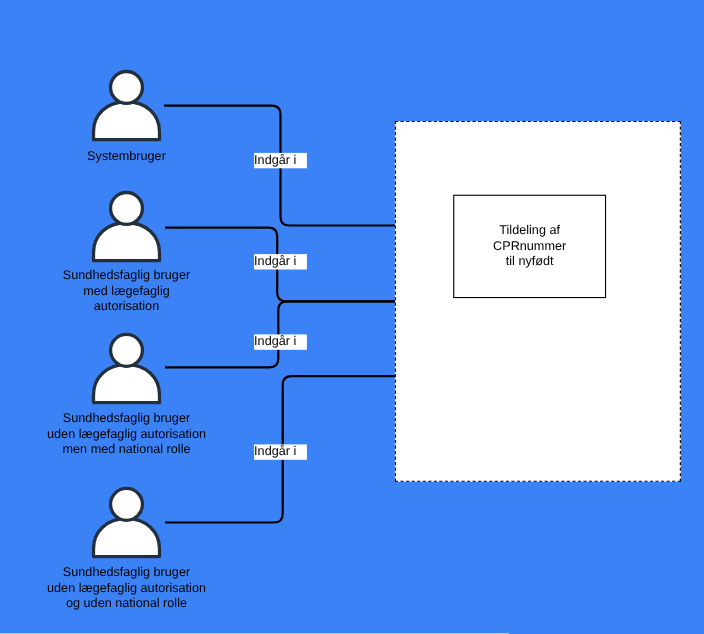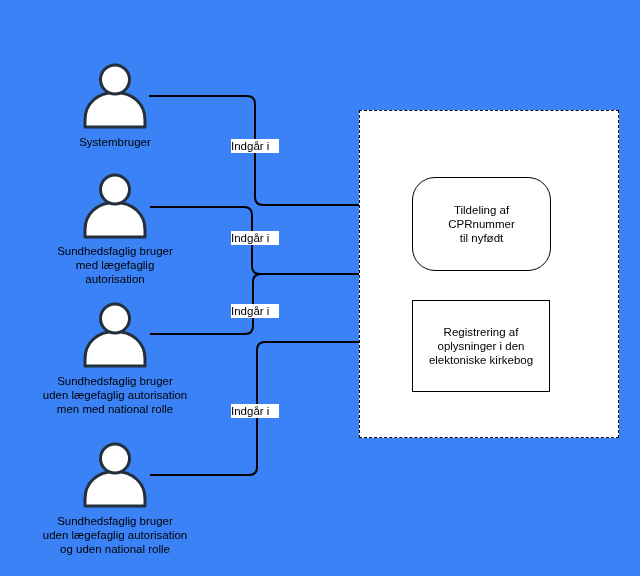--- a/index.html
+++ b/index.html
@@ -51,21 +51,21 @@
     border: 1px solid #000000;
     background: #ffffff;
     display: flex;
     align-items: center;
     justify-content: center;
     text-align: center;
     font-size: 11.5px;
     line-height: 14px;
     white-space: pre-line;
   }
-  .usecase-1 { left: 412px; top: 177px; width: 137px; height: 92px; border-radius: 23px; }
+  .usecase-1 { left: 412px; top: 177px; width: 137px; height: 92px; }
   .usecase-2 { left: 412px; top: 300px; width: 136px; height: 90px; }
 </style>
 </head>
 <body>
 
 <div class="canvas">
 
   <div class="boundary"></div>
 
   <svg class="connector-layer" viewBox="0 0 640 576" width="640" height="576">
@@ -116,17 +116,14 @@
 og uden national rolle</div>
 
   <div class="edge-label" style="left:231px; top:139px;">Indgår i</div>
   <div class="edge-label" style="left:231px; top:231px;">Indgår i</div>
   <div class="edge-label" style="left:231px; top:304px;">Indgår i</div>
   <div class="edge-label" style="left:231px; top:404px;">Indgår i</div>
 
   <div class="usecase usecase-1">Tildeling af
 CPRnummer
 til nyfødt</div>
-  <div class="usecase usecase-2">Registrering af
-oplysninger i den
-elektoniske kirkebog</div>
 
 </div>
 
 </body></html>

